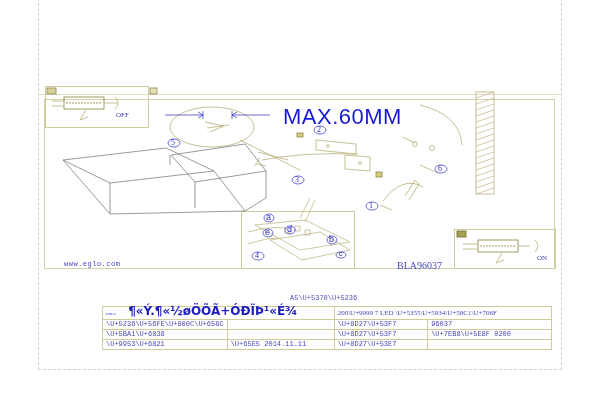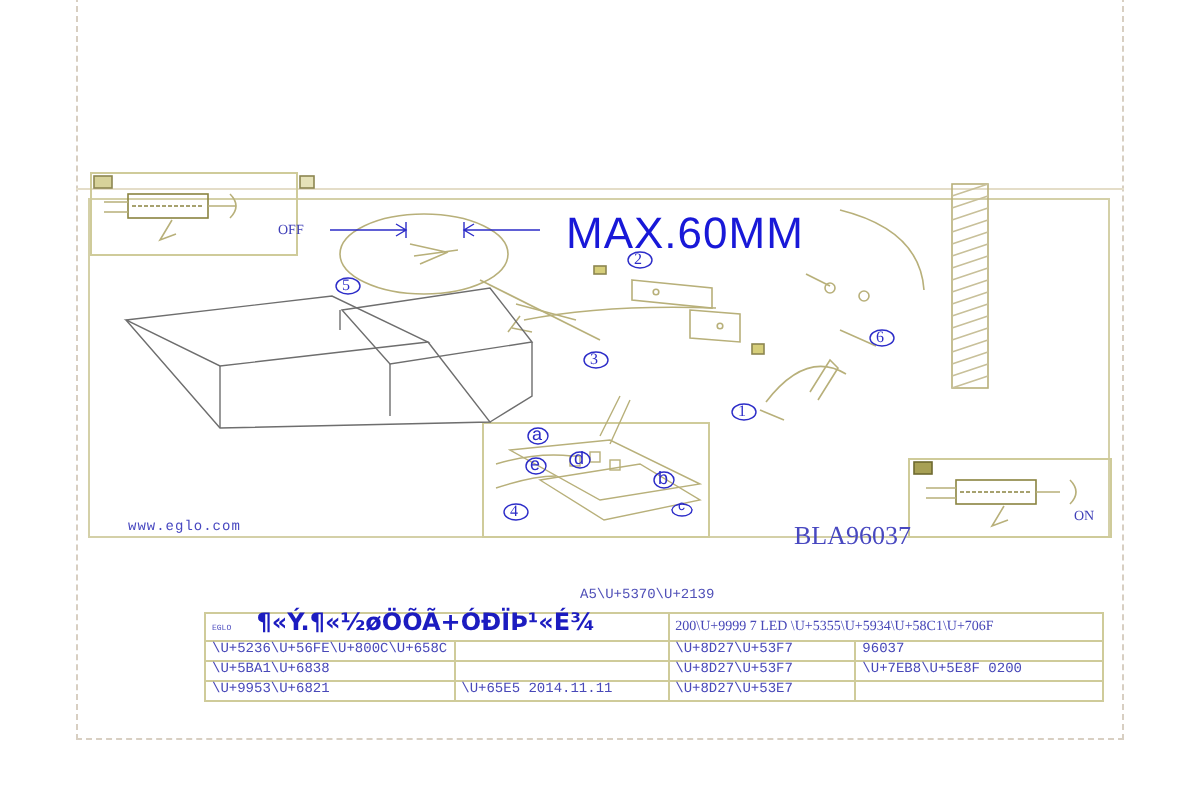--- a/index.html
+++ b/index.html
@@ -5,21 +5,21 @@
   html,body{margin:0;padding:0;background:#ffffff;}
   body{width:600px;height:404px;position:relative;overflow:hidden;font-family:"Liberation Serif",serif;}
   .page{position:absolute;left:38px;top:-2px;width:524px;height:372px;border:1px dashed #d8cfc2;box-sizing:border-box;}
   .hr-top{position:absolute;left:38px;top:94px;width:524px;height:1px;background:#e4ddc8;}
   .sheet{position:absolute;left:44px;top:99px;width:511px;height:170px;border:1px solid #d4d0a8;box-sizing:border-box;}
   .draw{position:absolute;left:0;top:0;width:600px;height:404px;}
   .inset{position:absolute;border:1px solid #cfcb9a;box-sizing:border-box;background:transparent;}
   .lbl-blue{position:absolute;color:#2c2cc8;font-family:"Liberation Serif",serif;}
   .max{position:absolute;left:283px;top:104px;font-family:"Liberation Sans",sans-serif;font-size:22px;color:#1818d8;letter-spacing:0.5px;}
   .www{position:absolute;left:64px;top:260px;font-size:7px;color:#4848c0;letter-spacing:0.5px;font-family:"Liberation Mono",monospace;}
-  .code{position:absolute;left:397px;top:260px;font-size:13px;color:#4848c0;font-family:"Liberation Serif",serif;}
+  .code{position:absolute;left:397px;top:260px;font-size:10px;color:#4848c0;font-family:"Liberation Serif",serif;}
   .onoff{position:absolute;font-size:7px;color:#4040b8;font-family:"Liberation Serif",serif;}
   .a5{position:absolute;left:290px;top:294px;font-size:7px;color:#5050b8;font-family:"Liberation Mono",monospace;}
   table.tb{position:absolute;left:102px;top:306px;border-collapse:collapse;font-family:"Liberation Mono",monospace;font-size:7px;color:#4848b8;}
   table.tb td{border:1px solid #cfcb9a;padding:0 3px;height:9px;white-space:nowrap;vertical-align:middle;line-height:9px;}
   .title-row td{height:14px;}
   .big-title{font-family:"DejaVu Sans",sans-serif;font-size:12px;font-weight:bold;color:#1c1cc0;}
   .brand{font-size:4px;color:#5050c0;}
 </style>
 </head>
 <body>
@@ -128,24 +128,24 @@
 <span class="lbl-blue" style="left:255px;top:251px;font-size:8px;">4</span>
 <span class="lbl-blue" style="left:266px;top:212px;font-size:9px;font-family:'Liberation Sans',sans-serif;">a</span>
 <span class="lbl-blue" style="left:265px;top:227px;font-size:9px;font-family:'Liberation Sans',sans-serif;">e</span>
 <span class="lbl-blue" style="left:287px;top:224px;font-size:9px;font-family:'Liberation Sans',sans-serif;">d</span>
 <span class="lbl-blue" style="left:329px;top:234px;font-size:9px;font-family:'Liberation Sans',sans-serif;">b</span>
 <span class="lbl-blue" style="left:339px;top:250px;font-size:7px;font-family:'Liberation Sans',sans-serif;">c</span>
 
 <span class="max">MAX.60MM</span>
 <span class="www">www.eglo.com</span>
 <span class="code">BLA96037</span>
-<span class="onoff" style="left:139px;top:111px;text-align:right;">OFF</span>
+<span class="onoff" style="left:116px;top:111px;text-align:right;">OFF</span>
 <span class="onoff" style="left:537px;top:254px;">ON</span>
 
-<span class="a5">A5\U+5370\U+2139</span>
+<span class="a5">A5\U+5370\U+5236</span>
 
 <table class="tb">
   <tbody>
       <tr class="title-row">
     <td colspan="3" style="width:190px;">
       <span class="brand">EGLO</span>
       &nbsp;&nbsp;<span class="big-title">¶«Ý.¶«½øÖÕÃ+ÓÐÏÞ¹«É¾</span>
     </td>
     <td colspan="2" style="width:210px;font-family:Liberation Serif, serif;"><span>200\U+9999 7  LED  \U+5355\U+5934\U+58C1\U+706F</span></td>
   </tr>

